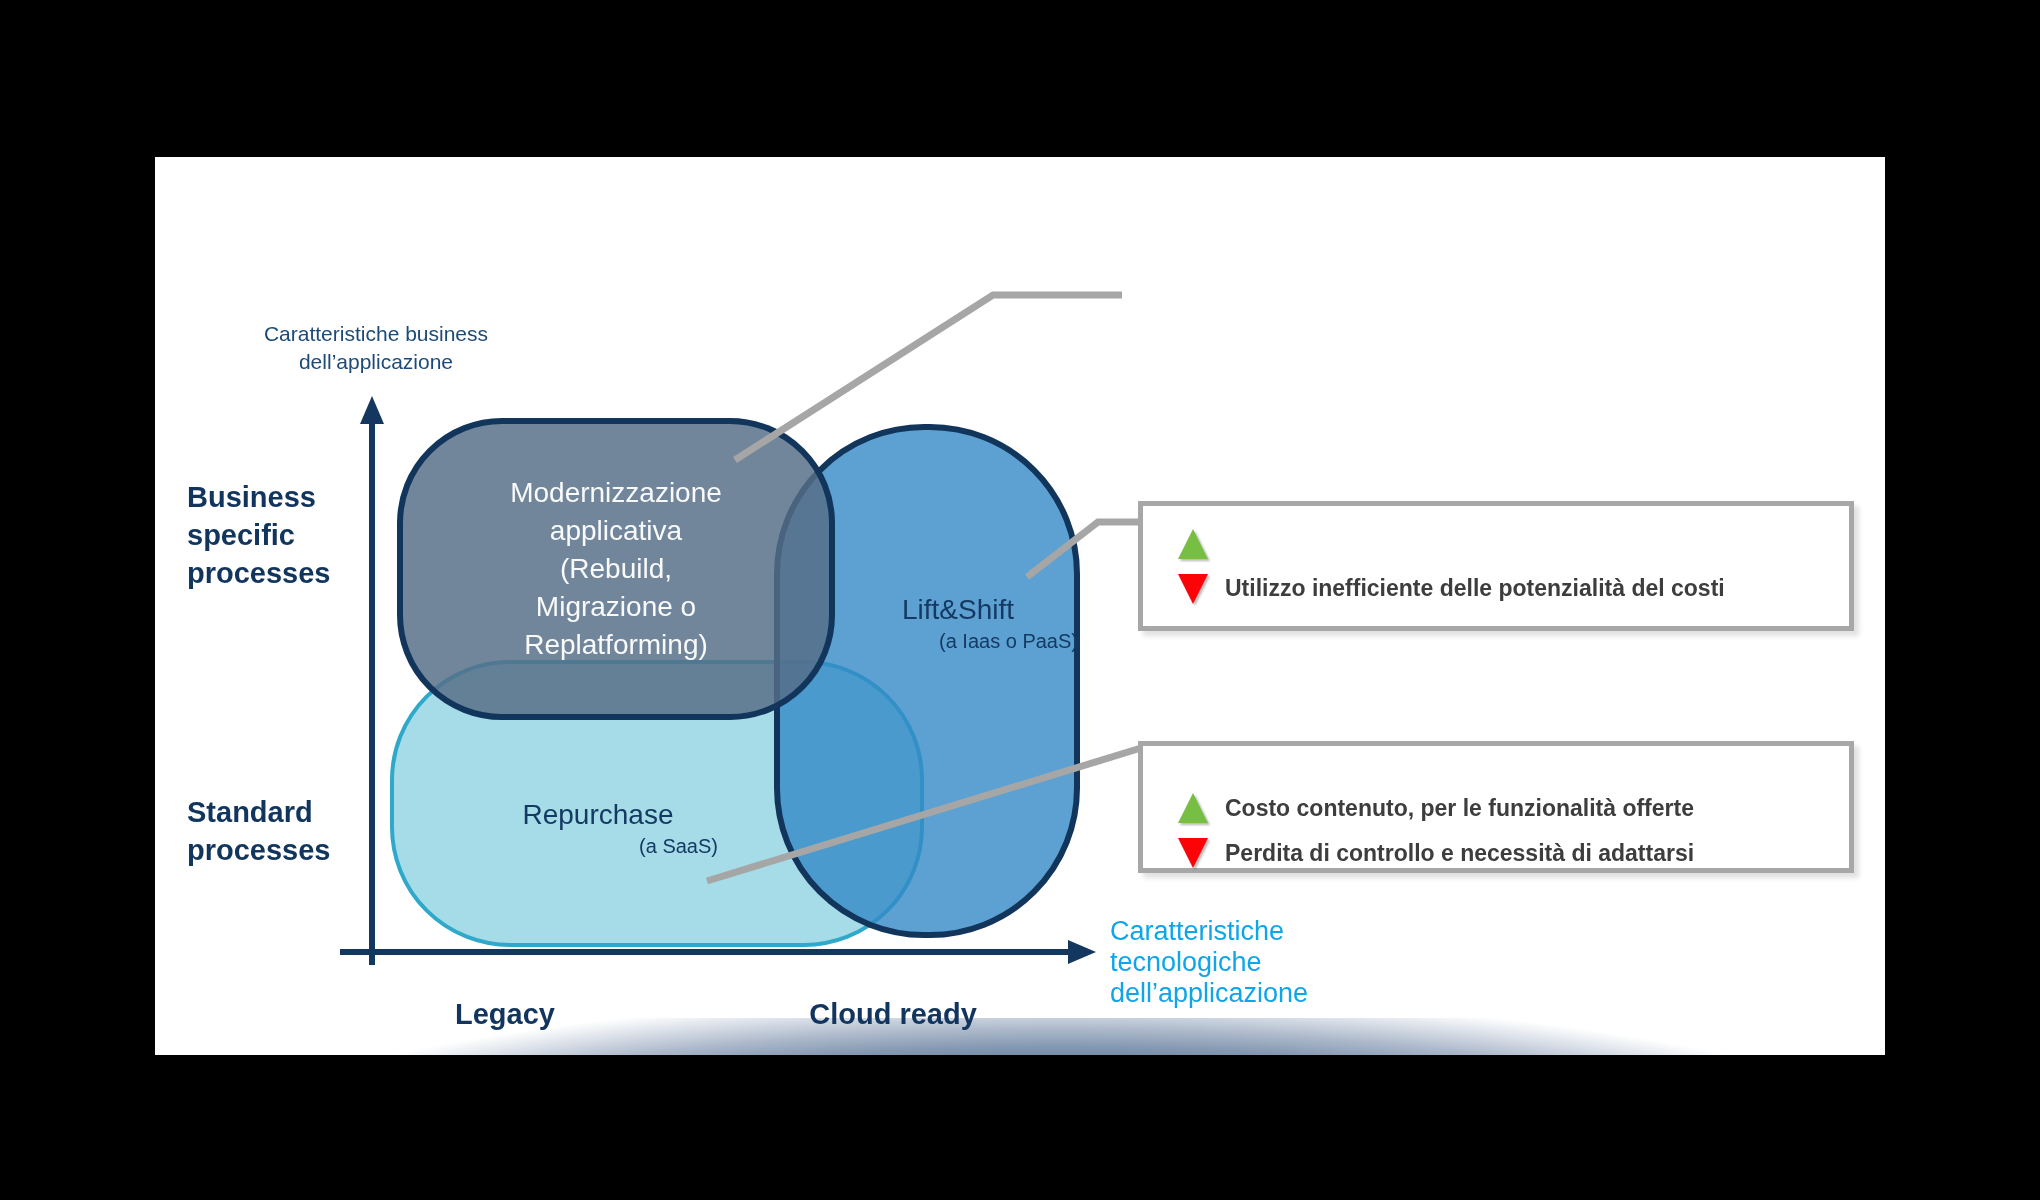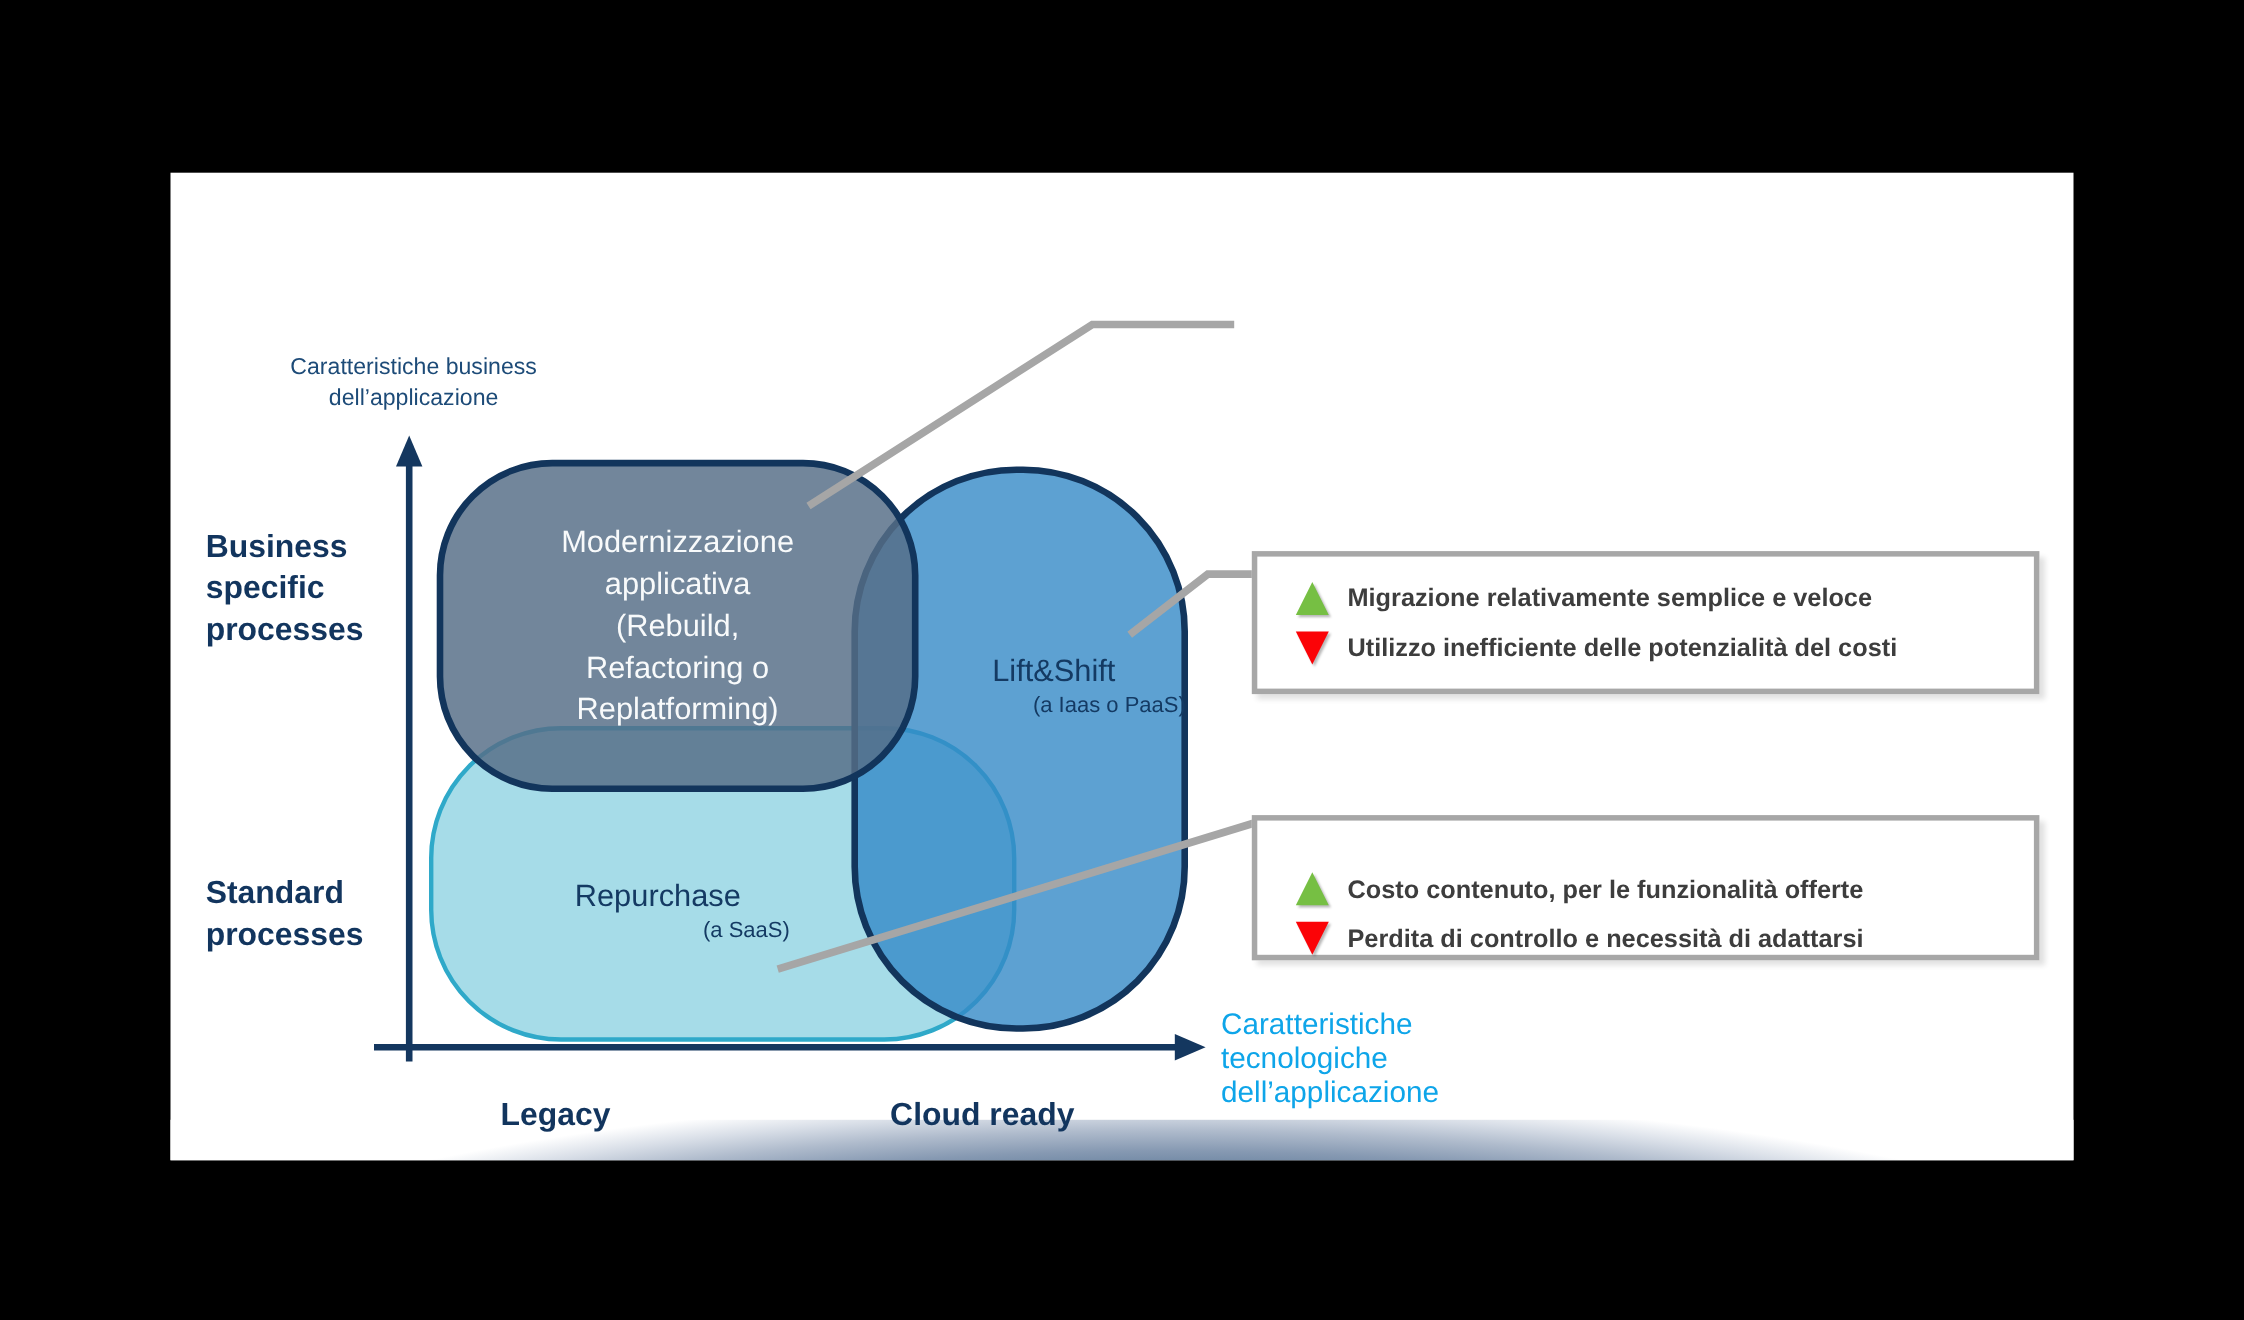--- a/index.html
+++ b/index.html
@@ -81,21 +81,21 @@
     <div>Standard</div>
     <div>processes</div>
   </div>
 
   <div class="blob blob-repurchase"></div>
   <div class="blob blob-liftshift"></div>
   <div class="blob blob-modern">
     <div class="ln">Modernizzazione</div>
     <div class="ln">applicativa</div>
     <div class="ln">(Rebuild,</div>
-    <div class="ln">Refactoring o</div>
+    <div class="ln">Migrazione o</div>
     <div class="ln">Replatforming)</div>
   </div>
 
   <div class="blob-label ls-label">
     <div class="t">Lift&amp;Shift</div>
     <div class="s">(a Iaas o PaaS)</div>
   </div>
   <div class="blob-label rp-label">
     <div class="t">Repurchase</div>
     <div class="s">(a SaaS)</div>
@@ -116,21 +116,20 @@
   <div class="abs x-caption">
     <div>Caratteristiche</div>
     <div>tecnologiche</div>
     <div>dell’applicazione</div>
   </div>
 
 
   <div class="callout box2">
     <div class="c-row">
       <div class="tri tri-up"></div>
-      <span>Migrazione relativamente semplice e veloce</span>
     </div>
     <div class="c-row">
       <div class="tri tri-down"></div>
       <span>Utilizzo inefficiente delle potenzialità del costi</span>
     </div>
   </div>
 
   <div class="callout box3">
     <div class="c-row">
       <div class="tri tri-up"></div>

